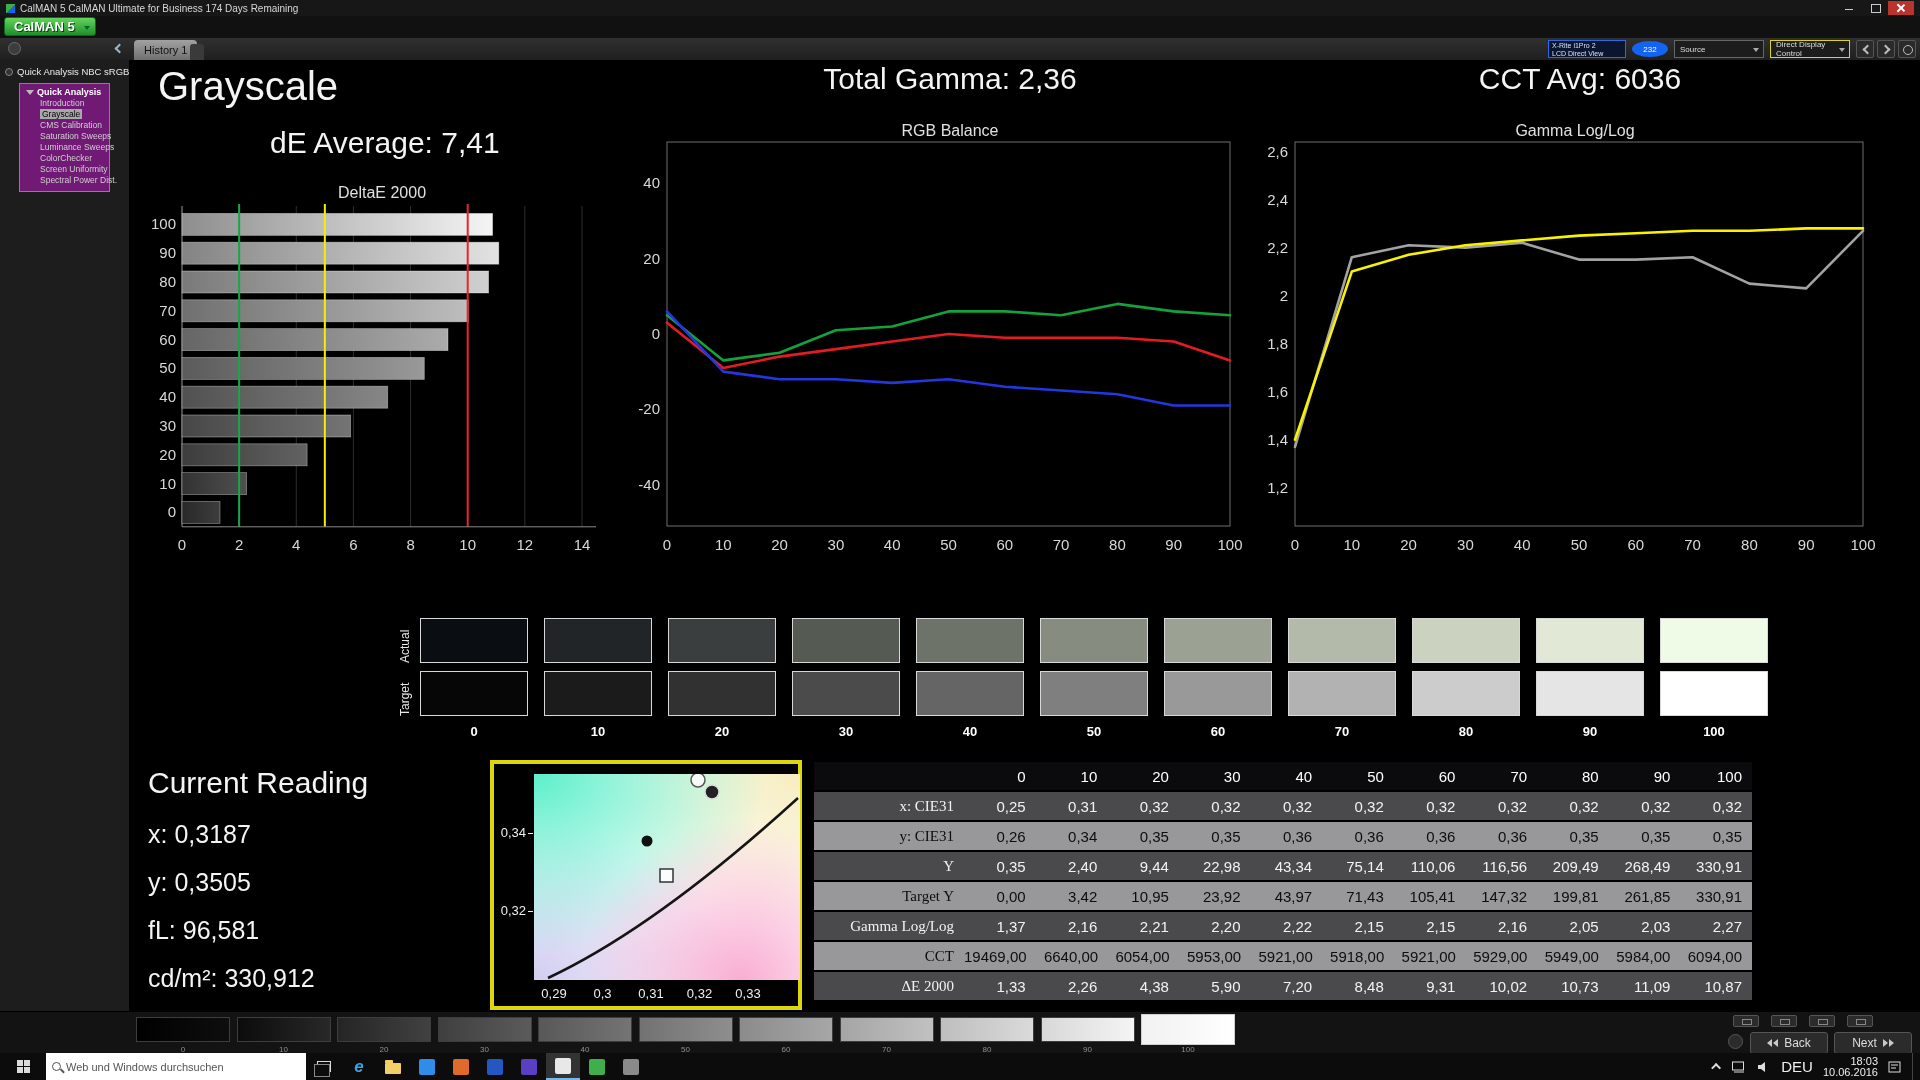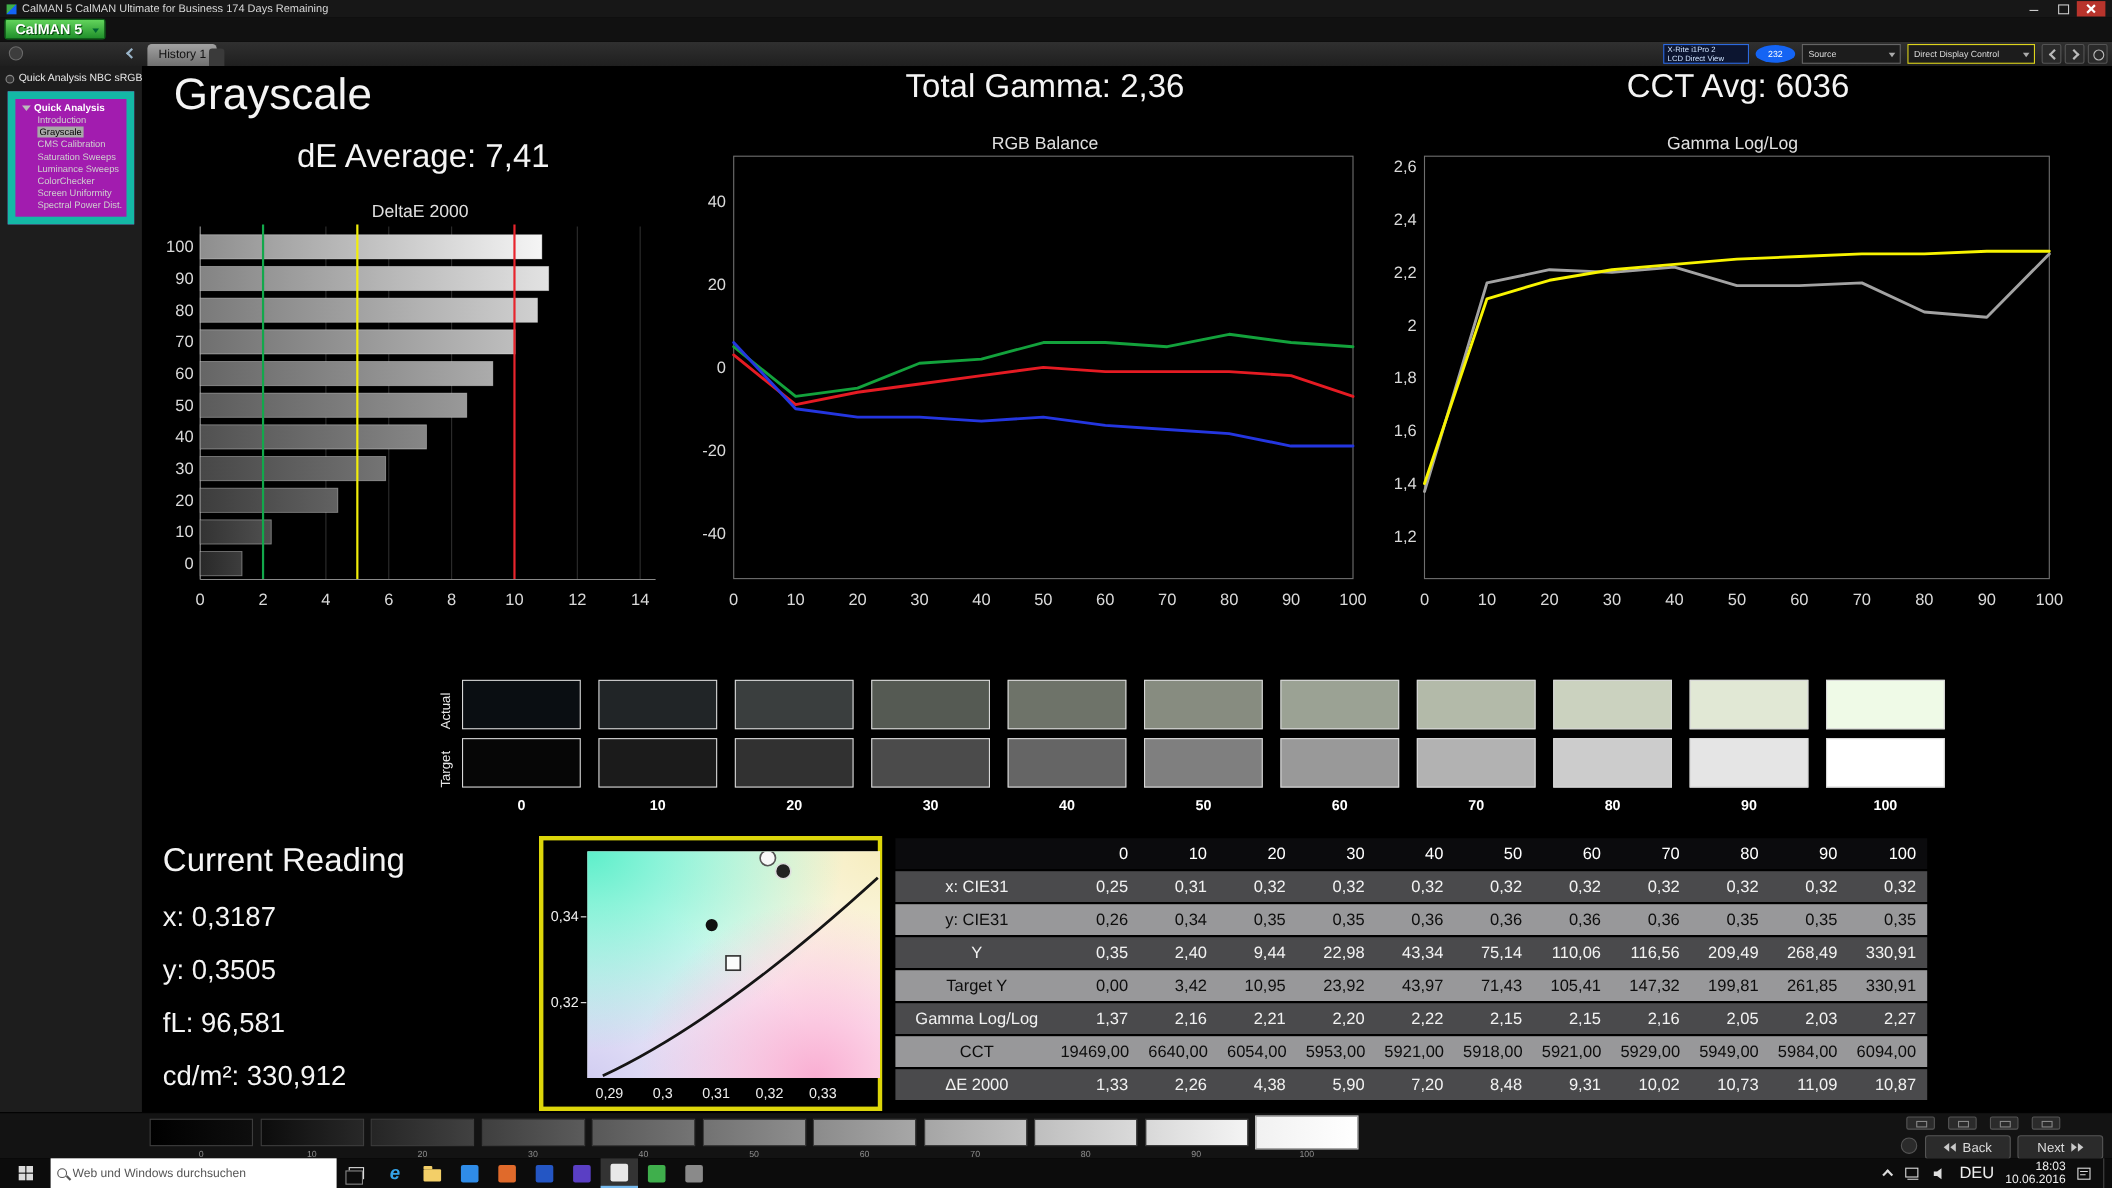--- a/index.html
+++ b/index.html
@@ -22,31 +22,31 @@
   .tabrow{position:absolute;top:38px;left:0;width:1920px;height:22px;background:linear-gradient(180deg,#303030,#1f1f1f);z-index:28;}
   .round-btn{position:absolute;left:8px;top:4px;width:13px;height:13px;border-radius:50%;background:#3d3d3d;border:1px solid #6a6a6a;}
   .chev-left{position:absolute;left:116px;top:7px;width:7px;height:7px;border-left:2px solid #9ab4c8;border-bottom:2px solid #9ab4c8;transform:rotate(45deg);}
   .tab{position:absolute;left:134px;top:2px;height:20px;background:linear-gradient(180deg,#a2a2a2,#6f6f6f);color:#111;font-size:11px;padding:4px 10px 0 10px;border-radius:4px 4px 0 0;}
   .tab-stub{position:absolute;left:190px;top:6px;width:14px;height:16px;background:#3a3a3a;border-radius:3px 3px 0 0;}
   .top-controls{position:absolute;right:4px;top:2px;display:flex;gap:6px;align-items:center;height:18px;}
   .meter-box{width:78px;height:18px;border:1px solid #2d6ae0;background:#0c1530;font-size:7px;line-height:8px;padding:1px 3px;color:#cfe3ff;}
   .badge{width:36px;height:16px;border-radius:50%;background:#1464f4;color:#fff;font-size:8px;display:flex;align-items:center;justify-content:center;}
   .dropdown{height:18px;border:1px solid #666;background:#1c1c1c;color:#ddd;font-size:8px;display:flex;align-items:center;padding:0 14px 0 5px;position:relative;width:90px;}
   .dropdown .caret{position:absolute;right:4px;top:7px;width:0;height:0;border-left:3px solid transparent;border-right:3px solid transparent;border-top:4px solid #aaa;}
-  .dropdown.ddc{border-color:#ddd41c;width:116px;}
+  .dropdown.ddc{border-color:#ddd41c;width:80px;}
   .navbtns{display:flex;gap:3px;}
   .sqbtn{width:18px;height:18px;background:#2a2a2a;border:1px solid #555;border-radius:2px;position:relative;}
   .sqbtn.prev::after{content:"";position:absolute;left:7px;top:5px;width:5px;height:5px;border-left:2px solid #bbb;border-bottom:2px solid #bbb;transform:rotate(45deg);}
   .sqbtn.next::after{content:"";position:absolute;left:4px;top:5px;width:5px;height:5px;border-right:2px solid #bbb;border-top:2px solid #bbb;transform:rotate(45deg);}
   .sqbtn.help::after{content:"";position:absolute;left:4px;top:4px;width:8px;height:8px;border:1px solid #bbb;border-radius:50%;}
   
   .sidebar{position:absolute;left:0;top:60px;width:130px;height:951px;background:#1d1d1d;border-right:1px solid #000;z-index:5;}
   .sb-header{font-size:9.5px;color:#eaeaea;padding:6px 2px 4px 5px;display:flex;gap:4px;align-items:center;white-space:nowrap;}
   .sb-dot{width:8px;height:8px;min-width:8px;border-radius:50%;border:1px solid #888;background:#333;}
-  .tree{margin:2px 7px;background:#a21caf;border:7px solid #14b8a6;padding:2px 0 5px 2px;}
+  .tree{margin:2px 19px;background:#701a75;border:1px solid #14b8a6;padding:2px 0 5px 2px;}
   .tree-root{font-size:9px;font-weight:bold;color:#fff;padding:1px 0 1px 4px;}
   .tree-root::before{content:"";display:inline-block;width:0;height:0;border-left:4px solid transparent;border-right:4px solid transparent;border-top:5px solid #bbb;margin-right:3px;}
   .tree-item{font-size:8.5px;line-height:11px;color:#cfcfcf;padding-left:18px;white-space:nowrap;}
   .tree-item span.sel{background:#a8a8a8;color:#000;padding:0 2px;}
   
   .h-main{position:absolute;color:#f4f4f4;font-weight:400;}
   #h-grayscale{left:158px;top:64px;font-size:40px;}
   #h-de{left:270px;top:126px;font-size:30px;}
   #h-gamma{left:650px;top:62px;width:600px;text-align:center;font-size:30px;}
   #h-cct{left:1280px;top:62px;width:600px;text-align:center;font-size:30px;}
@@ -85,21 +85,21 @@
   .cie-y::after{content:"";position:absolute;right:-7px;top:8px;width:5px;height:1px;background:#eee;}
   #cie-x{position:absolute;left:40px;top:222px;width:266px;height:18px;}
   .cie-xt{position:absolute;transform:translateX(-50%);font-size:13px;color:#eee;}
   
   #meas-table{position:absolute;left:814px;top:762px;width:938px;}
   .trow{display:grid;grid-template-columns:150px repeat(11,1fr);height:28px;margin-bottom:2px;align-items:center;font-size:15px;}
   .trow.header{background:#0b0b0d;color:#fff;}
   .trow.dark{background:#4a4a4c;color:#f2f2f2;}
   .trow.light{background:#98989a;color:#0d0d0d;}
   .tcell{text-align:right;padding-right:10px;white-space:nowrap;}
-  .tcell.tlabel{text-align:center;padding-left:8px;}
+  .tcell.tlabel{text-align:right;padding-left:8px;font-family:Liberation Serif, serif;}
   
   #strip{position:absolute;left:0;top:1011px;width:1920px;height:42px;background:#131313;border-top:1px solid #000;}
   .strip-sw{position:absolute;top:5px;width:94px;height:25px;border:1px solid #3d3d3d;}
   .strip-sw.sel{top:2px;height:31px;border:1px solid #cfcfcf;}
   .strip-num{position:absolute;top:33px;width:94px;text-align:center;font-size:8px;color:#8f8f8f;}
   .mini-btn{position:absolute;top:3px;width:26px;height:12px;background:#2b2b2b;border:1px solid #555;border-radius:2px;}
   .mini-btn::after{content:"";position:absolute;left:8px;top:3px;width:8px;height:4px;border:1px solid #888;}
   .nav-dot{position:absolute;top:22px;width:15px;height:15px;border-radius:50%;background:#2b2b2b;border:1px solid #555;}
   .stripnav{position:absolute;top:20px;height:22px;background:#2b2b2b;border:1px solid #555;border-radius:3px;color:#ddd;font-size:12px;display:flex;align-items:center;justify-content:center;gap:5px;width:78px;}
   .dch{display:inline-block;width:12px;height:8px;position:relative;}

